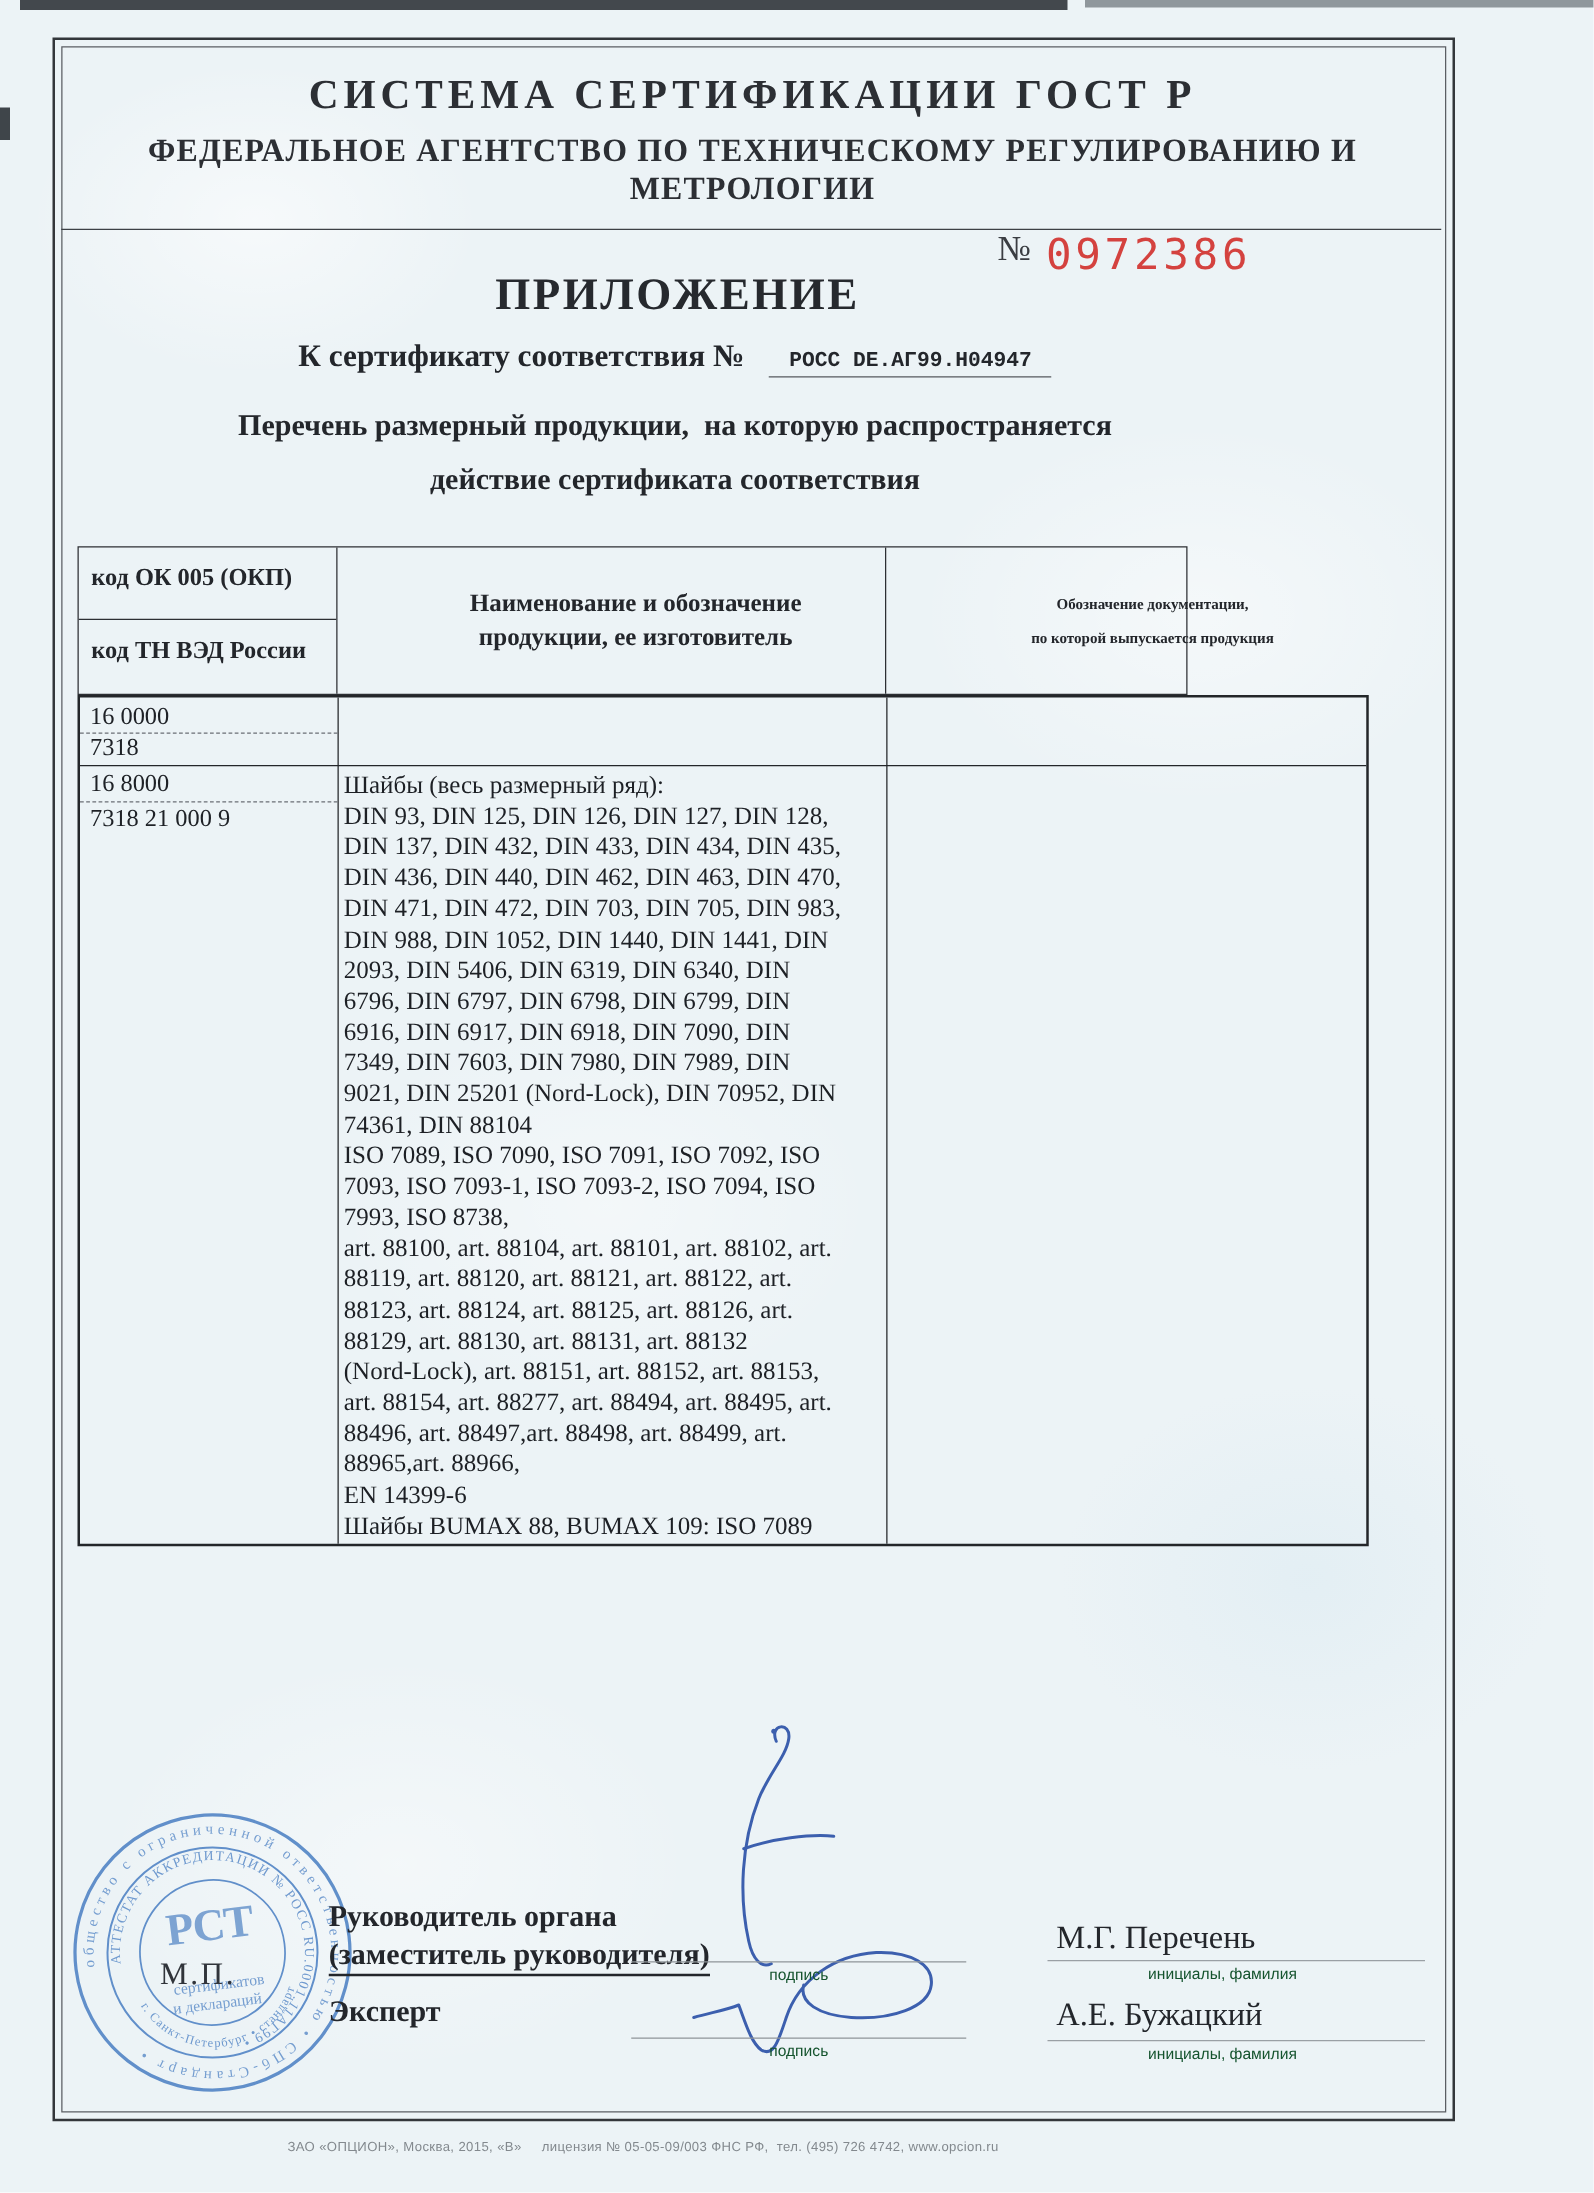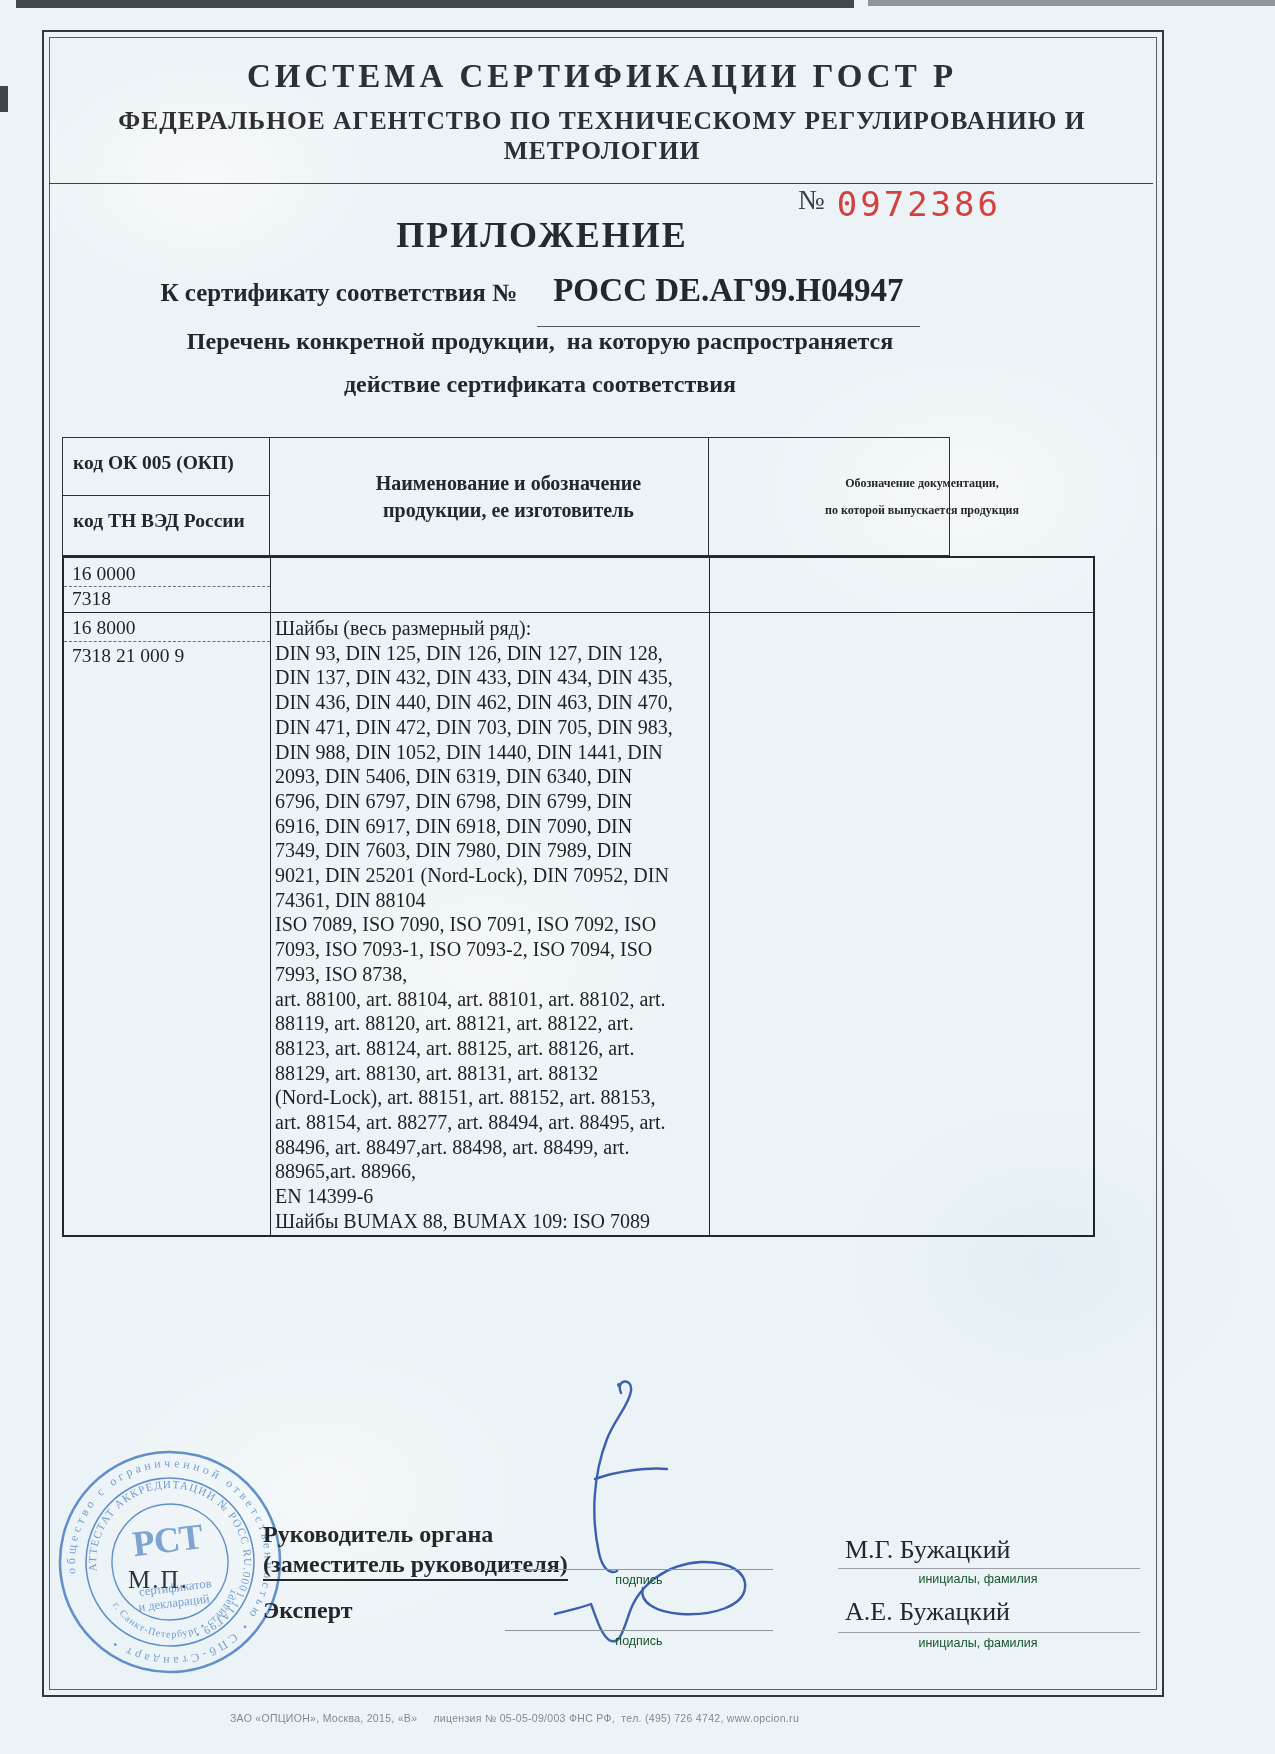--- a/index.html
+++ b/index.html
@@ -31,21 +31,21 @@
     font-size:26px;font-weight:bold;letter-spacing:1px;color:#2c2f34;transform:scaleX(.98);}
   
   .blank-no{position:absolute;left:798px;top:184px;}
   .blank-no .nsign{font-size:28px;color:#3a3d42;vertical-align:top;}
   .blank-no .digits{font-family:"DejaVu Sans Mono", monospace;font-size:34px;font-weight:500;
     color:#d4423f;letter-spacing:3px;margin-left:8px;}
   .appendix{position:absolute;left:102px;top:214px;width:880px;text-align:center;
     font-size:36px;font-weight:bold;letter-spacing:2px;color:#26292e;}
   .cert-line{position:absolute;left:60px;top:272px;width:960px;text-align:center;font-weight:600;}
   .cert-line .lbl{font-size:25px;}
-  .cert-line .val{font-size:33px;margin-left:16px;padding:0 16px 18px 16px;border-bottom:1.6px solid #55595e;}
+  .cert-line .val{font-size:17px;margin-left:16px;padding:0 16px 2px 16px;border-bottom:1.6px solid #55595e;font-family:Liberation Mono, monospace;}
   .scope1{position:absolute;left:60px;top:328px;width:960px;text-align:center;
     font-size:24px;font-weight:bold;white-space:pre-wrap;}
   .scope2{position:absolute;left:60px;top:371px;width:960px;text-align:center;
     font-size:24px;font-weight:bold;}
   
   .tbl-head{position:absolute;left:62px;top:437px;width:888px;height:119px;
     border:1.6px solid #2c2f33;box-sizing:border-box;}
   .th-v1{position:absolute;left:206px;top:0;bottom:0;border-left:1.4px solid #2c2f33;}
   .th-v2{position:absolute;left:645px;top:0;bottom:0;border-left:1.4px solid #2c2f33;}
   .th-c1div{position:absolute;left:0;top:57px;width:206px;border-top:1.3px solid #2c2f33;}
@@ -119,21 +119,21 @@
     <span class="digits">0972386</span>
   </div>
 
   <div class="appendix">ПРИЛОЖЕНИЕ</div>
 
   <div class="cert-line">
     <span class="lbl">К сертификату соответствия №</span>
     <span class="val">РОСС DE.АГ99.H04947</span>
   </div>
 
-  <div class="scope1">Перечень конкретной продукции,  на которую распространяется</div>
+  <div class="scope1">Перечень размерный продукции,  на которую распространяется</div>
   <div class="scope2">действие сертификата соответствия</div>
 
   <div class="tbl-head">
     <div class="th-v1"></div>
     <div class="th-v2"></div>
     <div class="th-c1div"></div>
     <div class="th-c1a">код ОК 005 (ОКП)</div>
     <div class="th-c1b">код ТН ВЭД России</div>
     <div class="th-c2">Наименование и обозначение
 продукции, ее изготовитель</div>
@@ -216,21 +216,21 @@
   </svg>
   <svg class="ink" style="left:545px;top:1552px;" width="230" height="95" viewBox="0 0 230 95">
     <path d="M 10,62 C 24,58 36,56 46,52 C 52,68 56,82 64,88 C 74,94 78,80 84,62 C 94,32 122,12 156,10 C 184,9 202,20 200,36 C 198,54 168,64 136,62 C 110,60 94,50 98,36"></path>
   </svg>
 
   <div class="sigline sig1-line"></div>
   <div class="caption cap-sig1">подпись</div>
   <div class="sigline sig2-line"></div>
   <div class="caption cap-sig2">подпись</div>
 
-  <div class="name name1">М.Г. Бужацкий</div>
+  <div class="name name1">М.Г. Перечень</div>
   <div class="nameline nl1"></div>
   <div class="caption cap-name1">инициалы, фамилия</div>
 
   <div class="name name2">А.Е. Бужацкий</div>
   <div class="nameline nl2"></div>
   <div class="caption cap-name2">инициалы, фамилия</div>
 
   <div class="footer">ЗАО «ОПЦИОН», Москва, 2015, «В»     лицензия № 05-05-09/003 ФНС РФ,  тел. (495) 726 4742, www.opcion.ru</div>
 </div>
 

